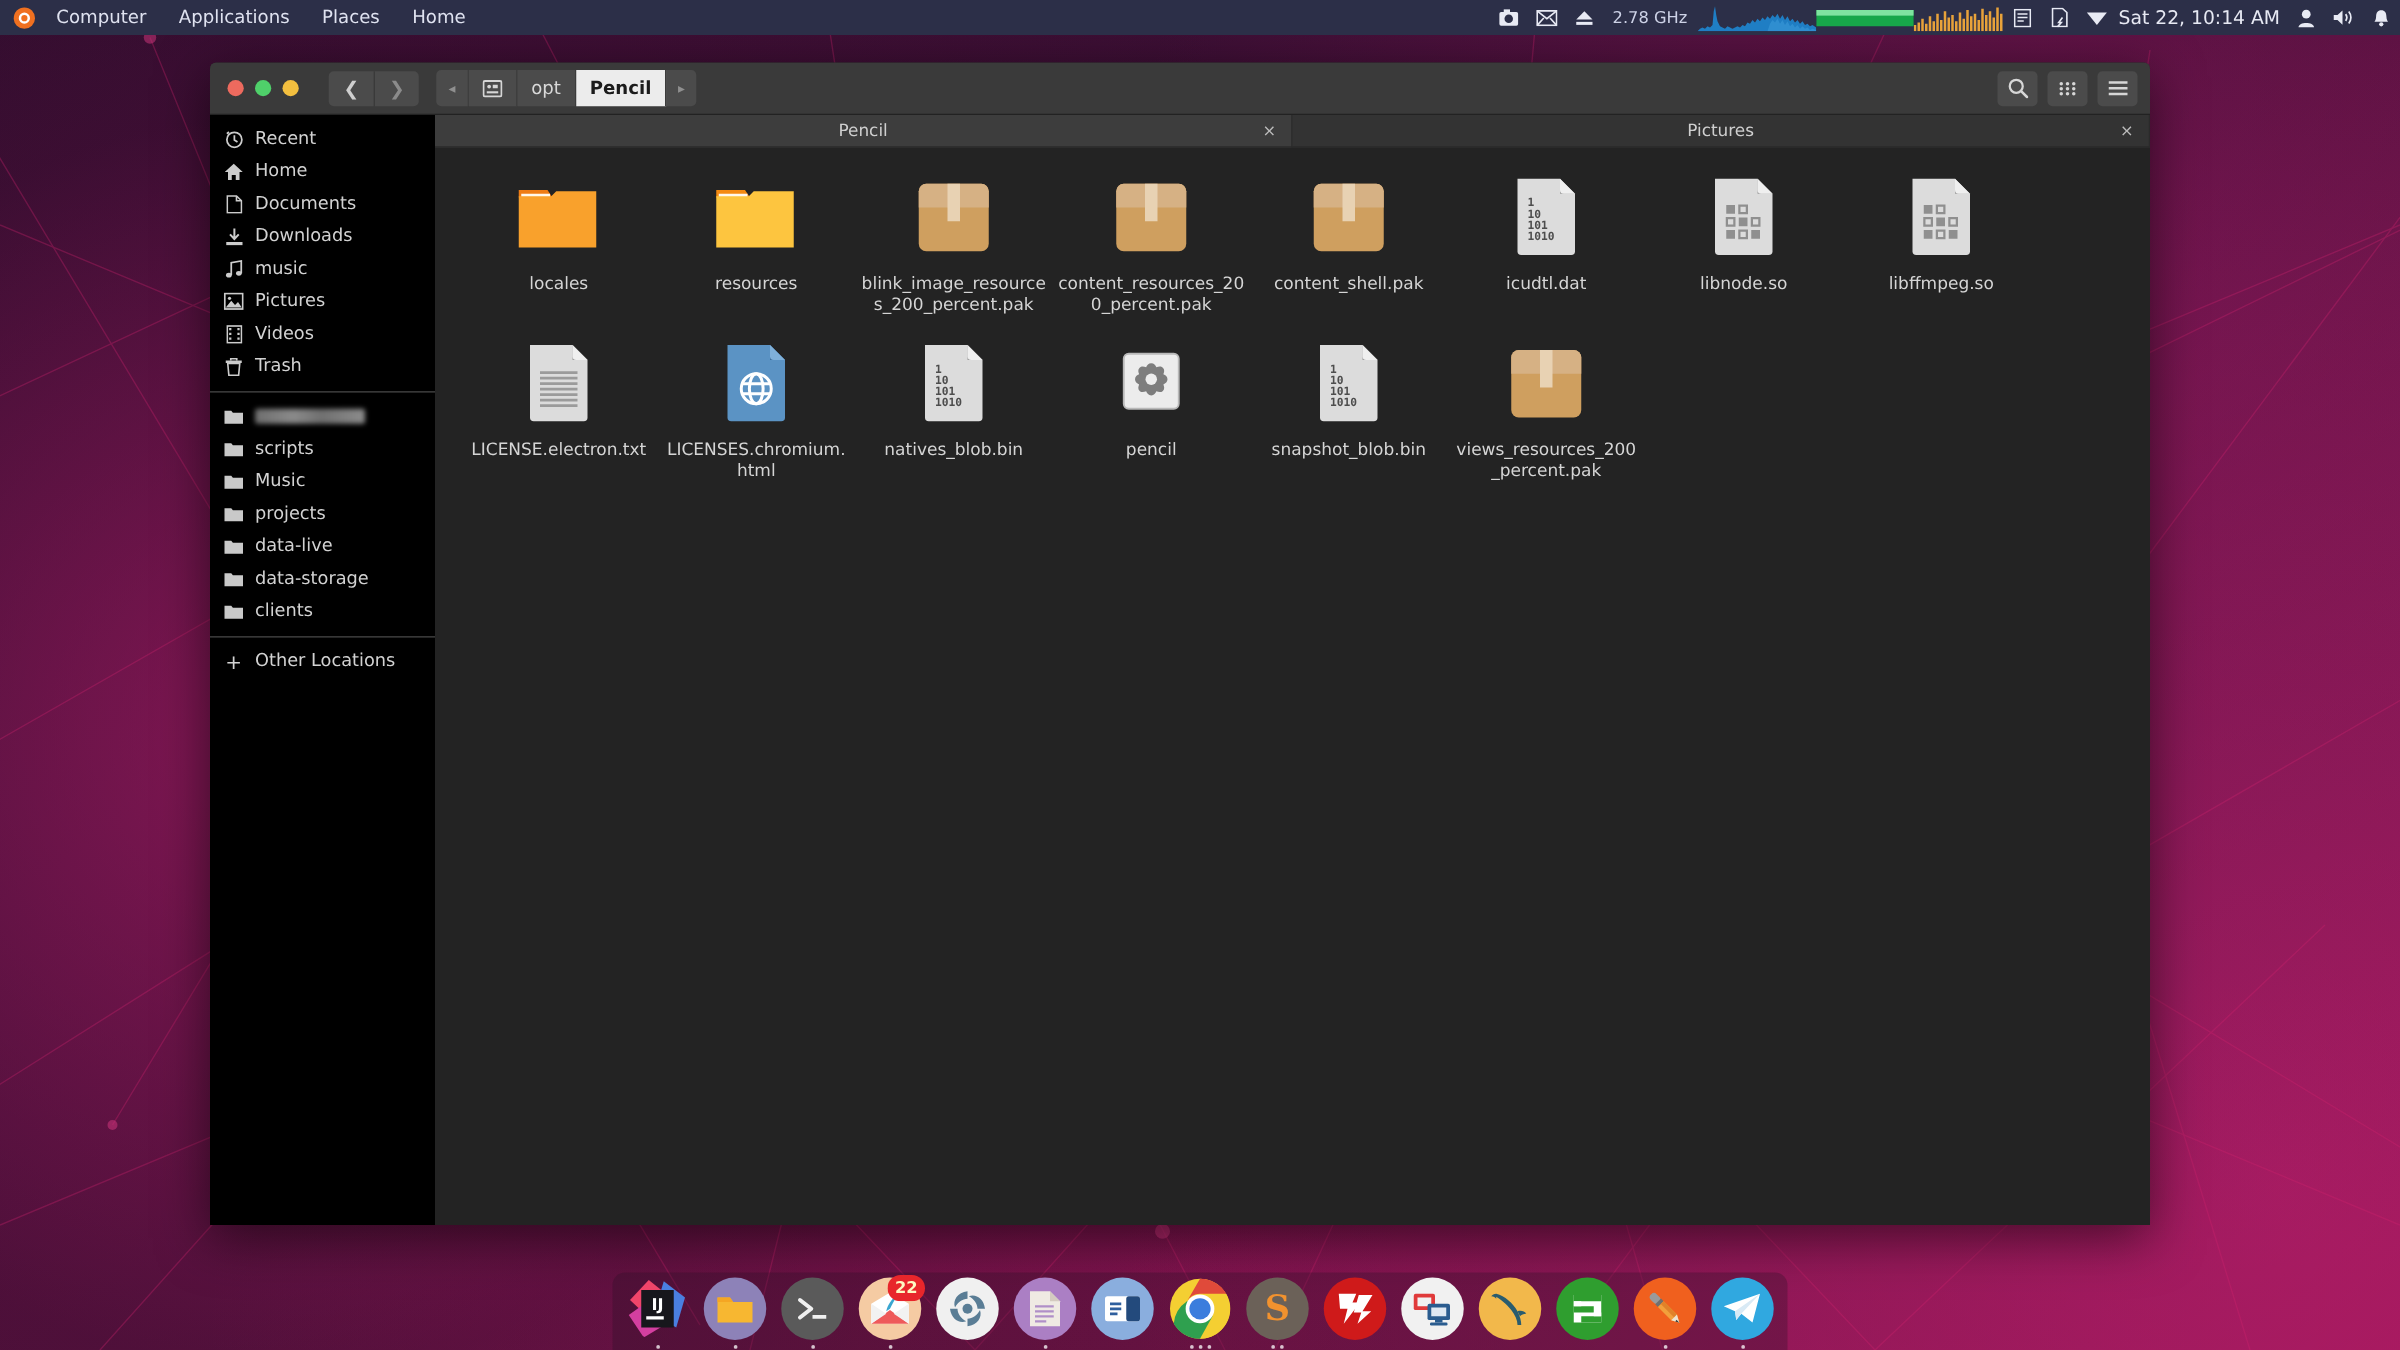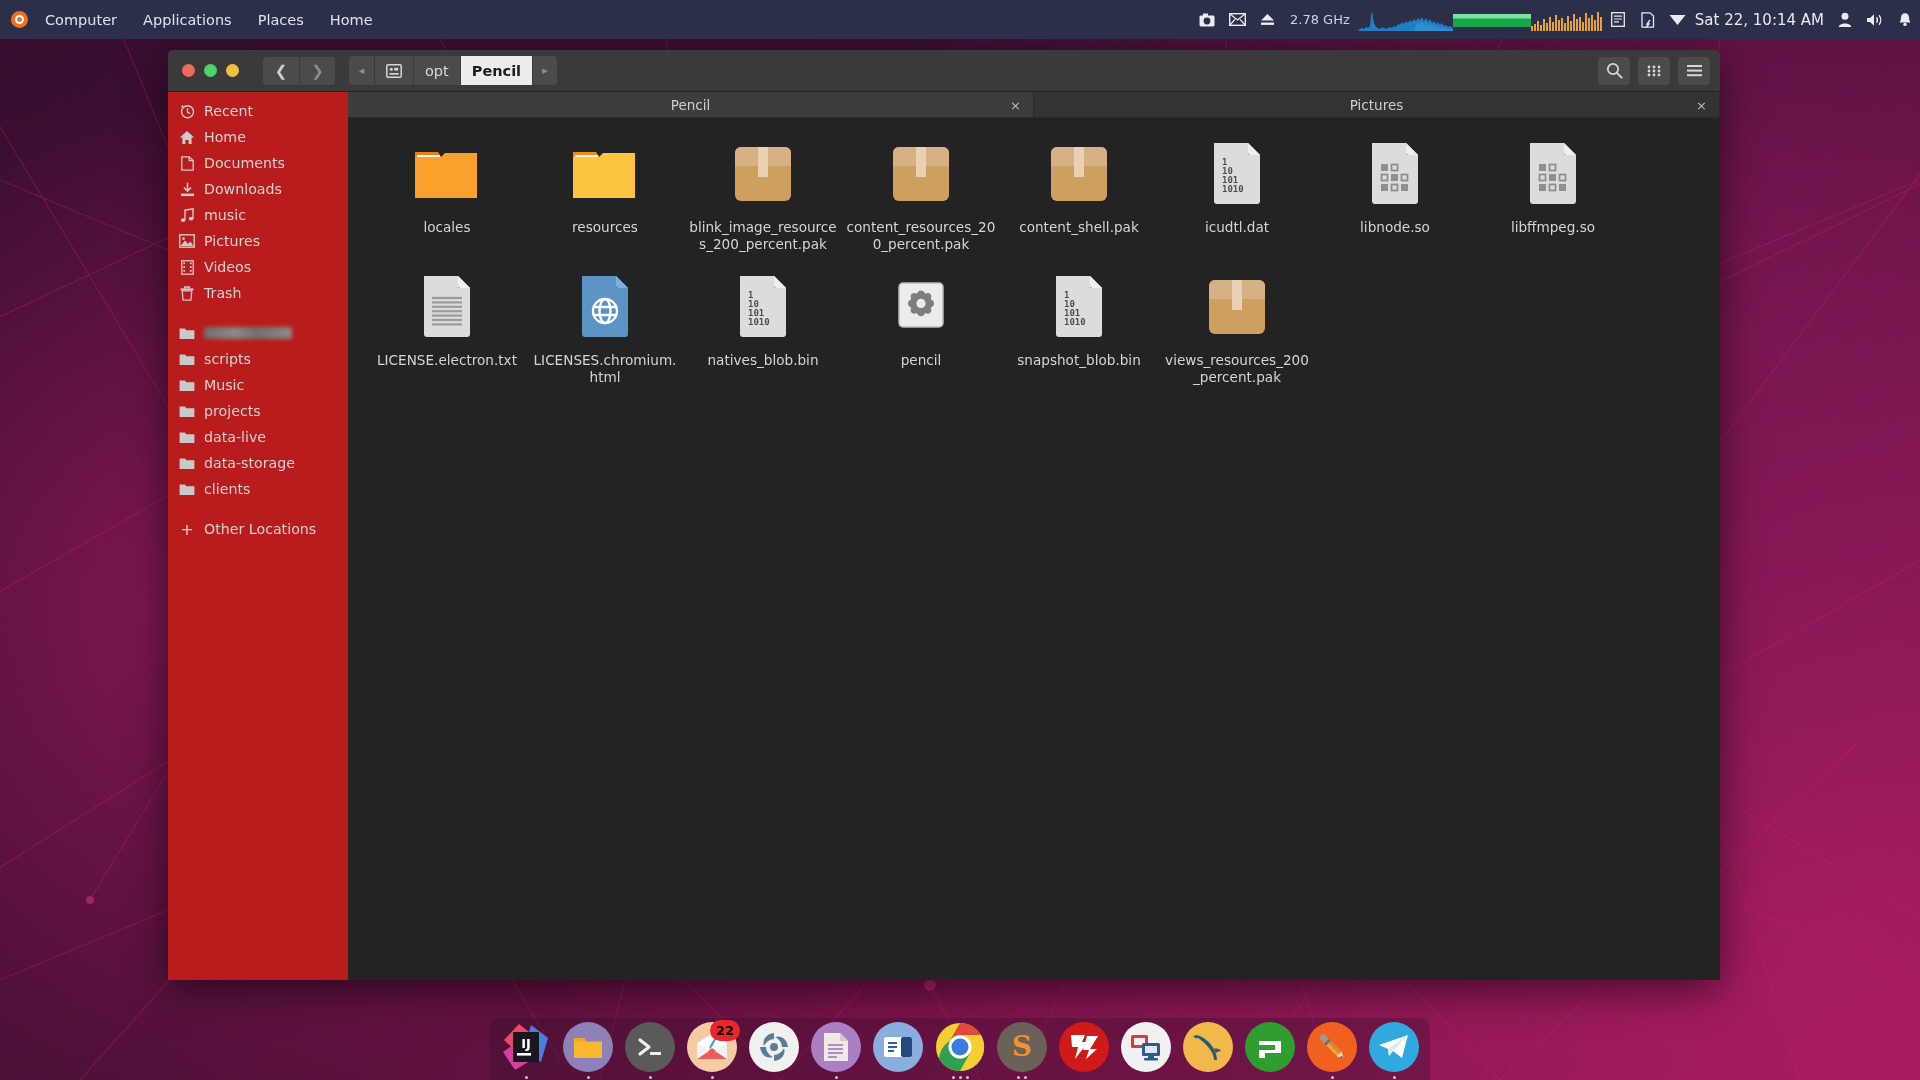--- a/index.html
+++ b/index.html
@@ -17,21 +17,21 @@
       radial-gradient(circle at 88% 22%, rgba(150,25,100,0.40) 0%, rgba(0,0,0,0) 42%),
       radial-gradient(circle at 95% 88%, rgba(205,35,120,0.50) 0%, rgba(0,0,0,0) 45%),
       radial-gradient(circle at 50% 100%, rgba(170,20,95,0.45) 0%, rgba(0,0,0,0) 55%),
       linear-gradient(145deg, #2a0d2c 0%, #3d0f35 30%, #4a1038 55%, #6b1445 80%, #8e1450 100%);
     overflow: hidden;
   }
   #wallpaper-lines { position: absolute; inset: 0; opacity: .85; }
 
   
   #top-panel {
-    position: absolute; top: 0; left: 0; width: 1920px; height: 39px;
+    position: absolute; top: 0; left: 0; width: 1920px; height: 28px;
     background: #2c2f48;
     display: flex; align-items: center;
     color: #dfe2f0; font-size: 14.5px;
     z-index: 50;
   }
   #top-panel .menu-left { display: flex; align-items: center; gap: 0; }
   .panel-logo { width: 26px; height: 26px; display:flex; align-items:center; justify-content:center; margin-left: 6px; }
   .panel-logo .ub {
     width: 17px; height: 17px; border-radius: 50%;
     background: #f07020; position: relative;
@@ -96,21 +96,21 @@
   .hdr-right { margin-left: auto; display: flex; gap: 8px; padding-right: 2px; }
   .tbtn {
     width: 32px; height: 28px; background: #4b4b4b; border-radius: 4px;
     display:flex; align-items:center; justify-content:center; color: #d4d4d4;
   }
 
   
   #fm-body { flex: 1; display: flex; min-height: 0; }
 
   #fm-sidebar {
-    width: 180px; background: #b91c1c; flex: none;
+    width: 180px; background: #000000; flex: none;
     padding-top: 6px; overflow: hidden;
   }
   .sb-item {
     height: 26px; display: flex; align-items: center;
     padding: 0 8px 0 11px; color: #d2d2d2; font-size: 14.2px;
     gap: 9px; white-space: nowrap;
   }
   .sb-item .sbi { width: 16px; height: 16px; display:flex; align-items:center; justify-content:center; flex: none; }
   .sb-sep { height: 1px; background: #4a4a4a; margin: 7px 0 6px 0; }
   .sb-item.redacted .sb-label {
@@ -156,21 +156,21 @@
     background: rgba(40,18,38,0.30);
     border-radius: 10px 10px 0 0;
     display: flex; align-items: flex-start; gap: 10px;
     padding: 4px 10px 0 10px;
     z-index: 40;
   }
   .dock-item { position: relative; width: 52px; height: 58px; display:flex; flex-direction:column; align-items:center; }
   .dock-icon { width: 50px; height: 50px; border-radius: 50%; display:flex; align-items:center; justify-content:center; position: relative; overflow: hidden; }
   .dock-badge {
     position: absolute; top: -2px; right: -2px;
-    background: #e8262b; color: #000000; border-radius: 11px;
+    background: #e8262b; color: #fef9c3; border-radius: 11px;
     min-width: 22px; height: 21px; font-size: 13px; font-weight: bold;
     display:flex; align-items:center; justify-content:center; padding: 0 4px;
     border: 2px solid rgba(255,255,255,0.0);
     z-index: 3;
   }
   .run-dots { display:flex; gap:4px; margin-top: 3px; height: 5px; align-items:center; }
   .run-dots i { width: 3px; height: 3px; border-radius: 50%; background: rgba(255,255,255,.75); display:block; }
 </style>
 </head>
 <body>

